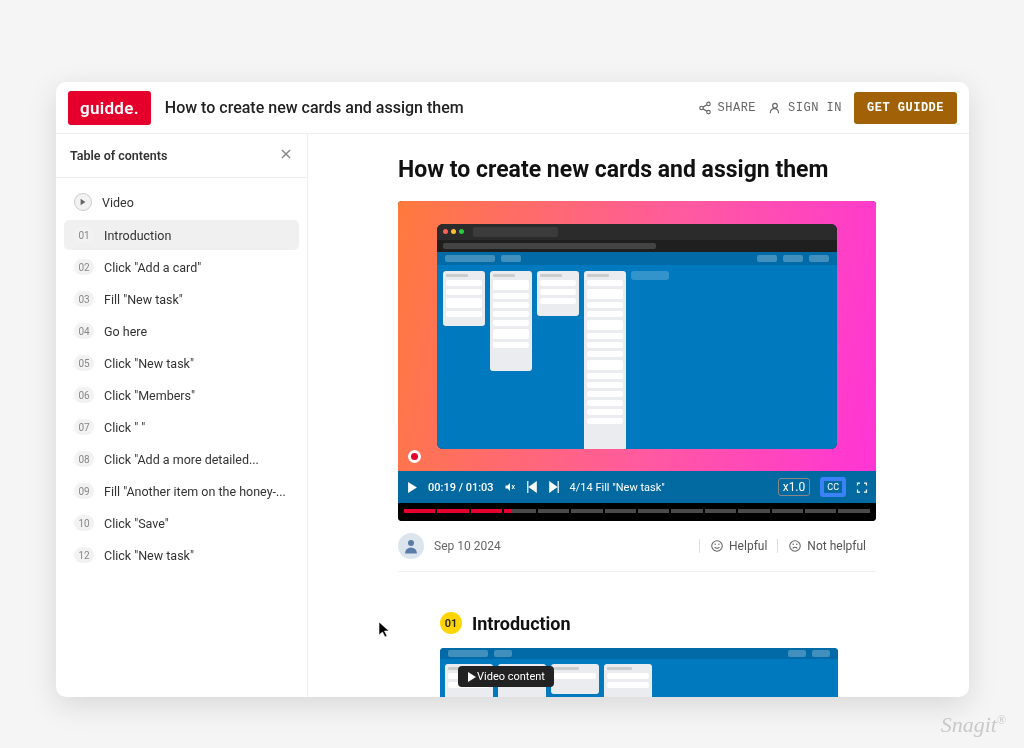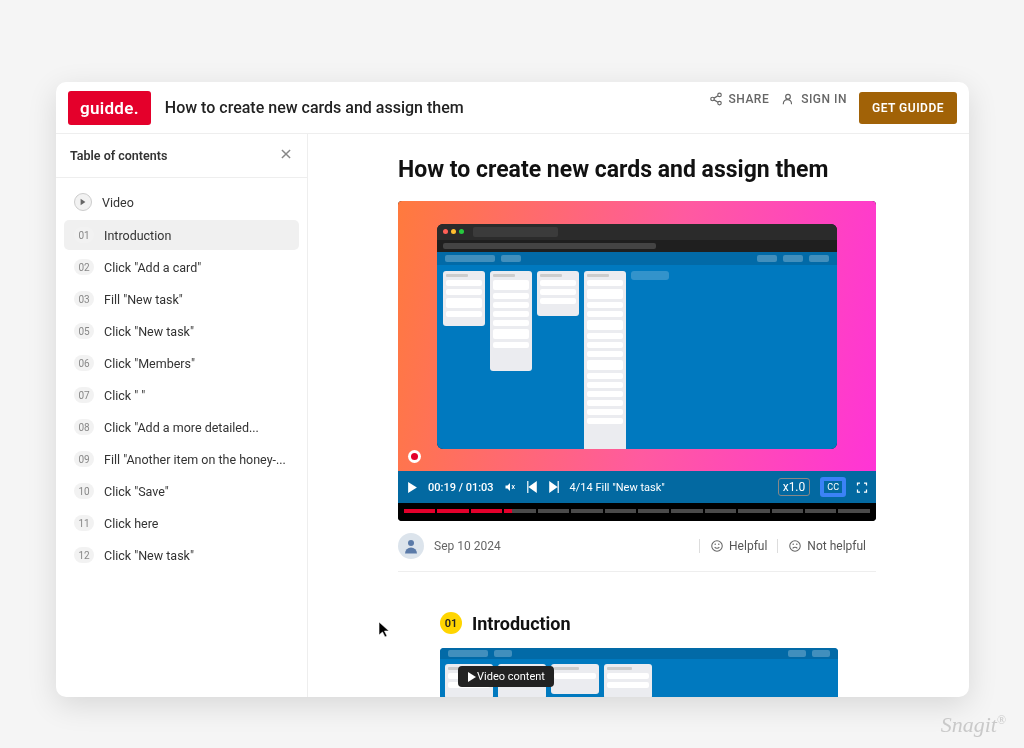--- a/index.html
+++ b/index.html
@@ -43,22 +43,23 @@
     }
     .logo::after { content: "."; }
     .title {
       font-size: 16px;
       font-weight: 500;
       color: #222;
       flex: 1;
     }
     .top-actions {
       display: flex;
-      align-items: flex-start;
+      align-items: center;
       gap: 12px;
+      font-family: Liberation Mono, monospace;
     }
     .top-action {
       display: flex;
       align-items: center;
       gap: 6px;
       text-transform: uppercase;
       font-size: 12px;
       font-weight: 500;
       color: #666;
       letter-spacing: 0.5px;
@@ -399,20 +400,24 @@
         </div>
         <div class="toc-item">
           <span class="num-badge">02</span>
           <span class="label">Click "Add a card"</span>
         </div>
         <div class="toc-item">
           <span class="num-badge">03</span>
           <span class="label">Fill "New task"</span>
         </div>
         <div class="toc-item">
+          <span class="num-badge">04</span>
+          <span class="label">Go here</span>
+        </div>
+        <div class="toc-item">
           <span class="num-badge">05</span>
           <span class="label">Click "New task"</span>
         </div>
         <div class="toc-item">
           <span class="num-badge">06</span>
           <span class="label">Click "Members"</span>
         </div>
         <div class="toc-item">
           <span class="num-badge">07</span>
           <span class="label">Click "              "</span>
@@ -421,24 +426,20 @@
           <span class="num-badge">08</span>
           <span class="label">Click "Add a more detailed...</span>
         </div>
         <div class="toc-item">
           <span class="num-badge">09</span>
           <span class="label">Fill "Another item on the honey-...</span>
         </div>
         <div class="toc-item">
           <span class="num-badge">10</span>
           <span class="label">Click "Save"</span>
-        </div>
-        <div class="toc-item">
-          <span class="num-badge">11</span>
-          <span class="label">Click here</span>
         </div>
         <div class="toc-item">
           <span class="num-badge">12</span>
           <span class="label">Click "New task"</span>
         </div>
       </div>
     </div>
 
     <div class="main">
       <h1 class="page-heading">How to create new cards and assign them</h1>

